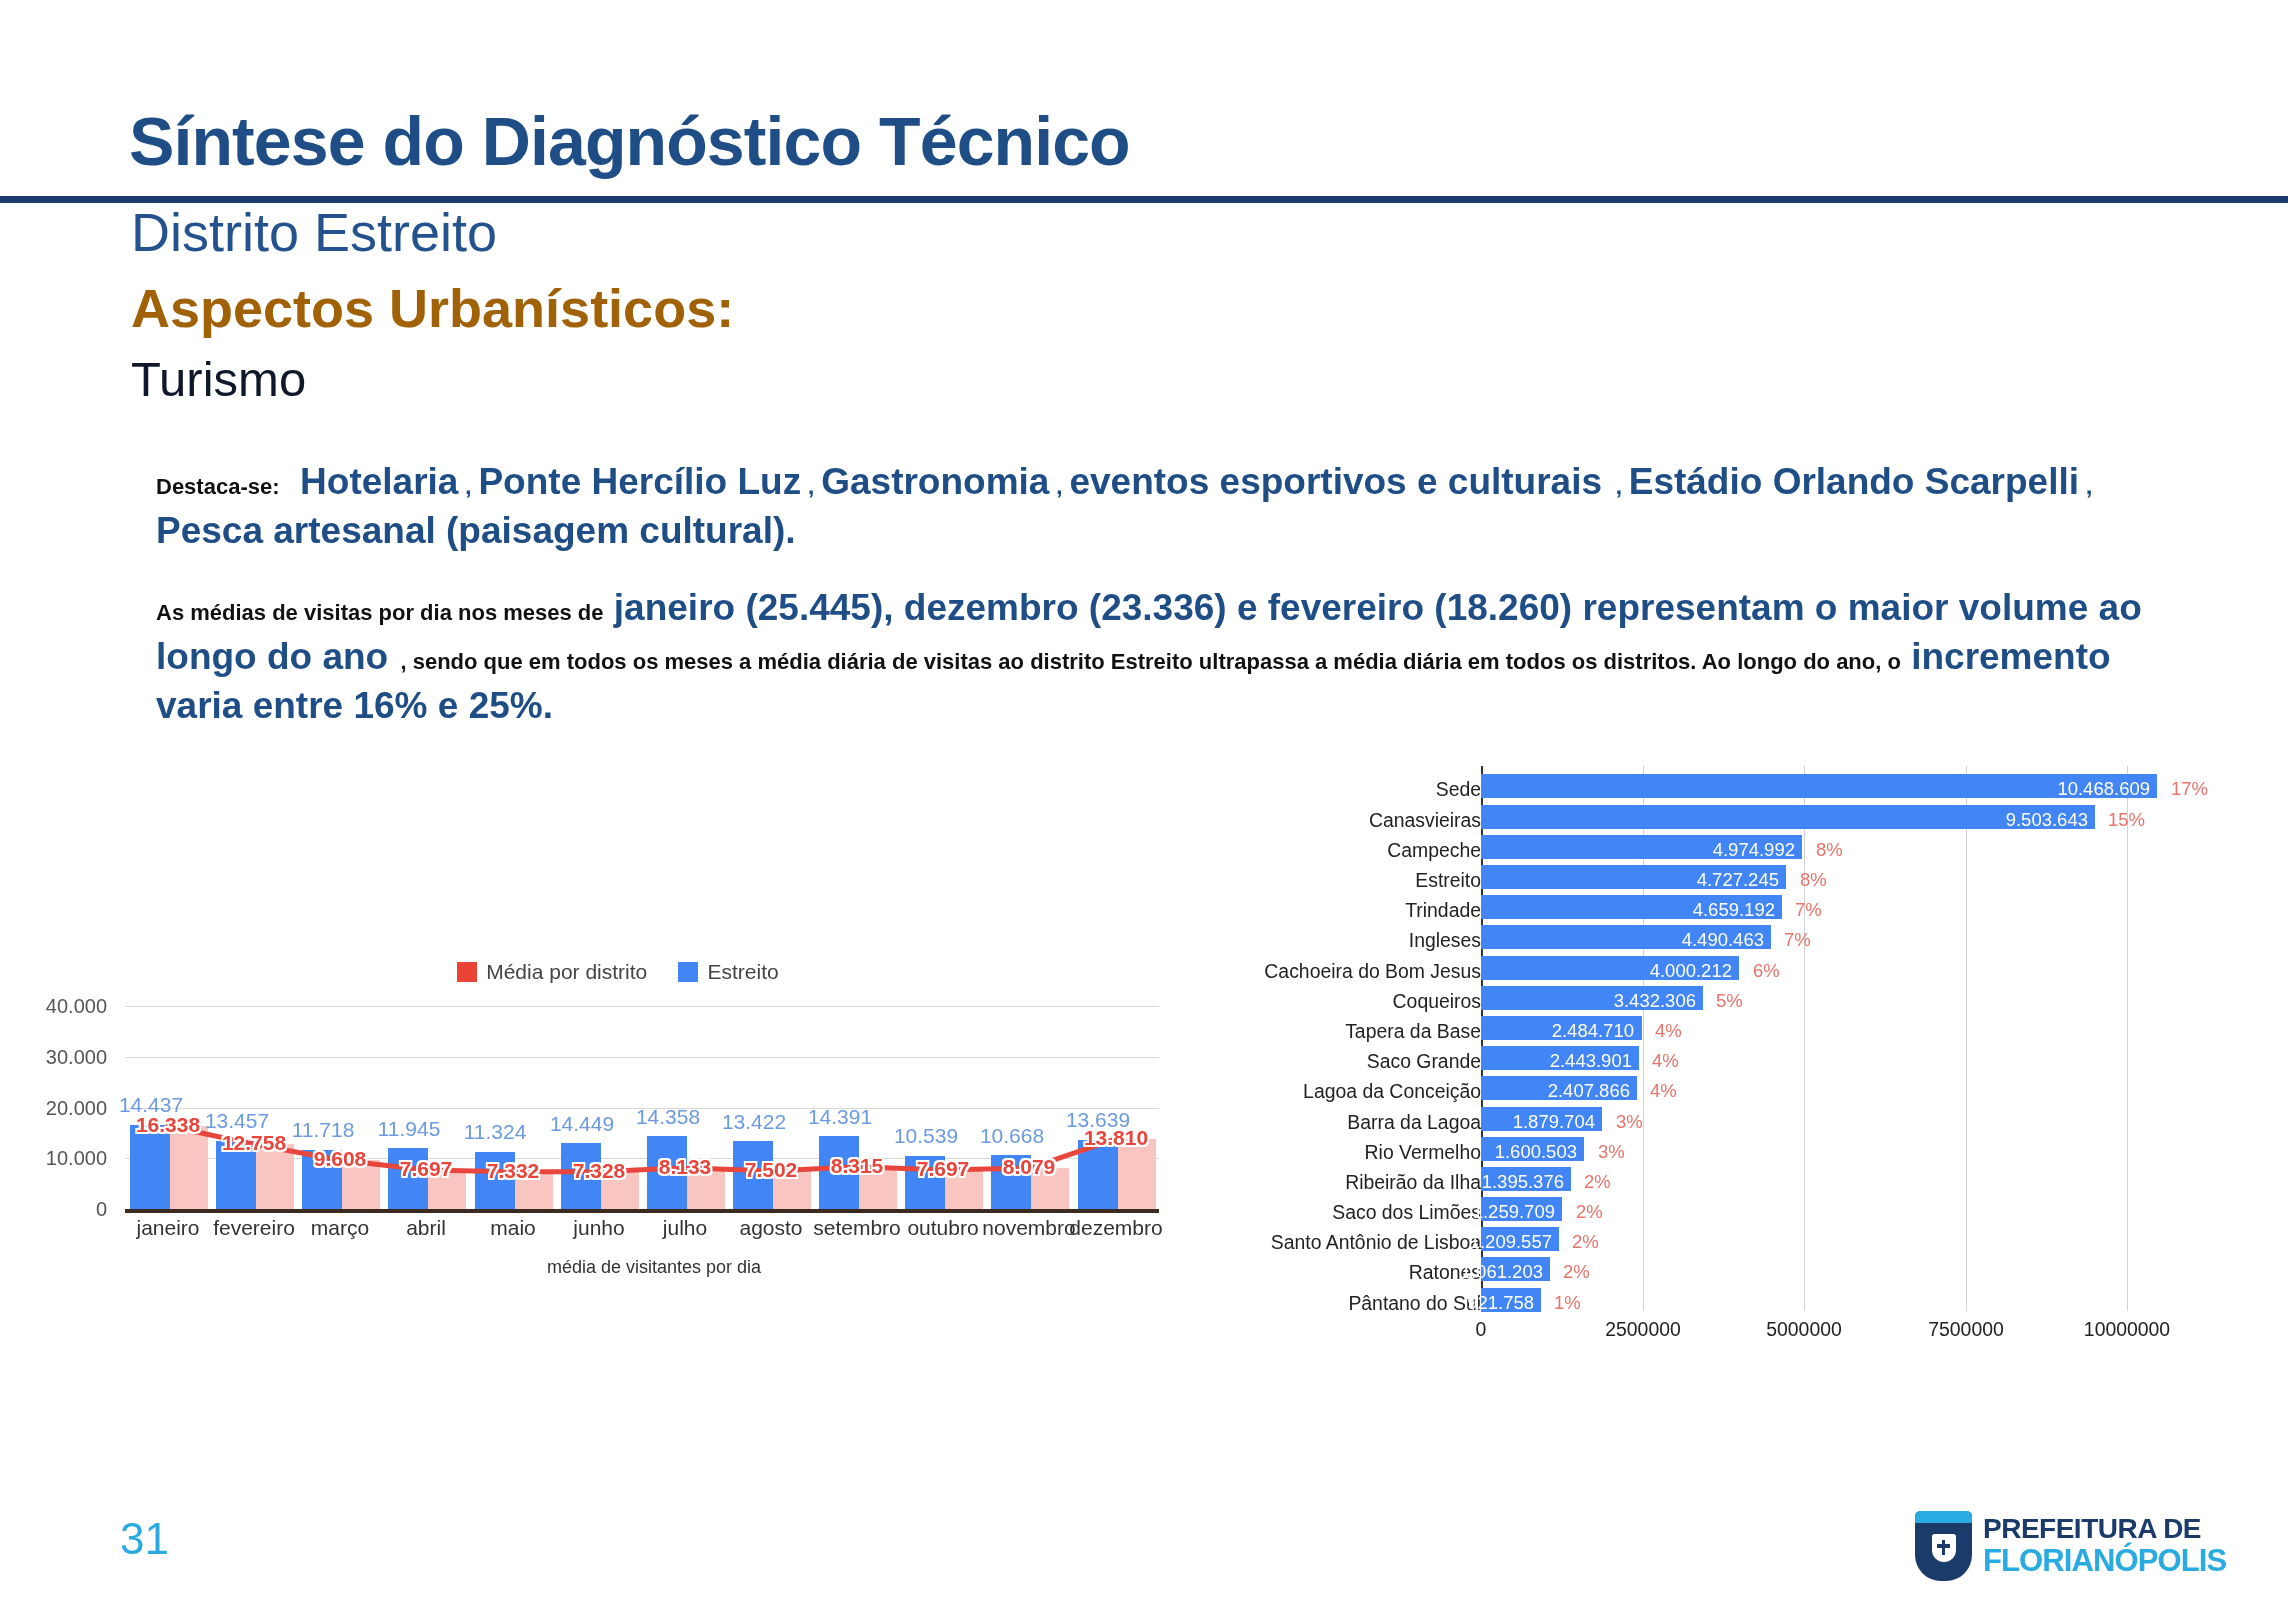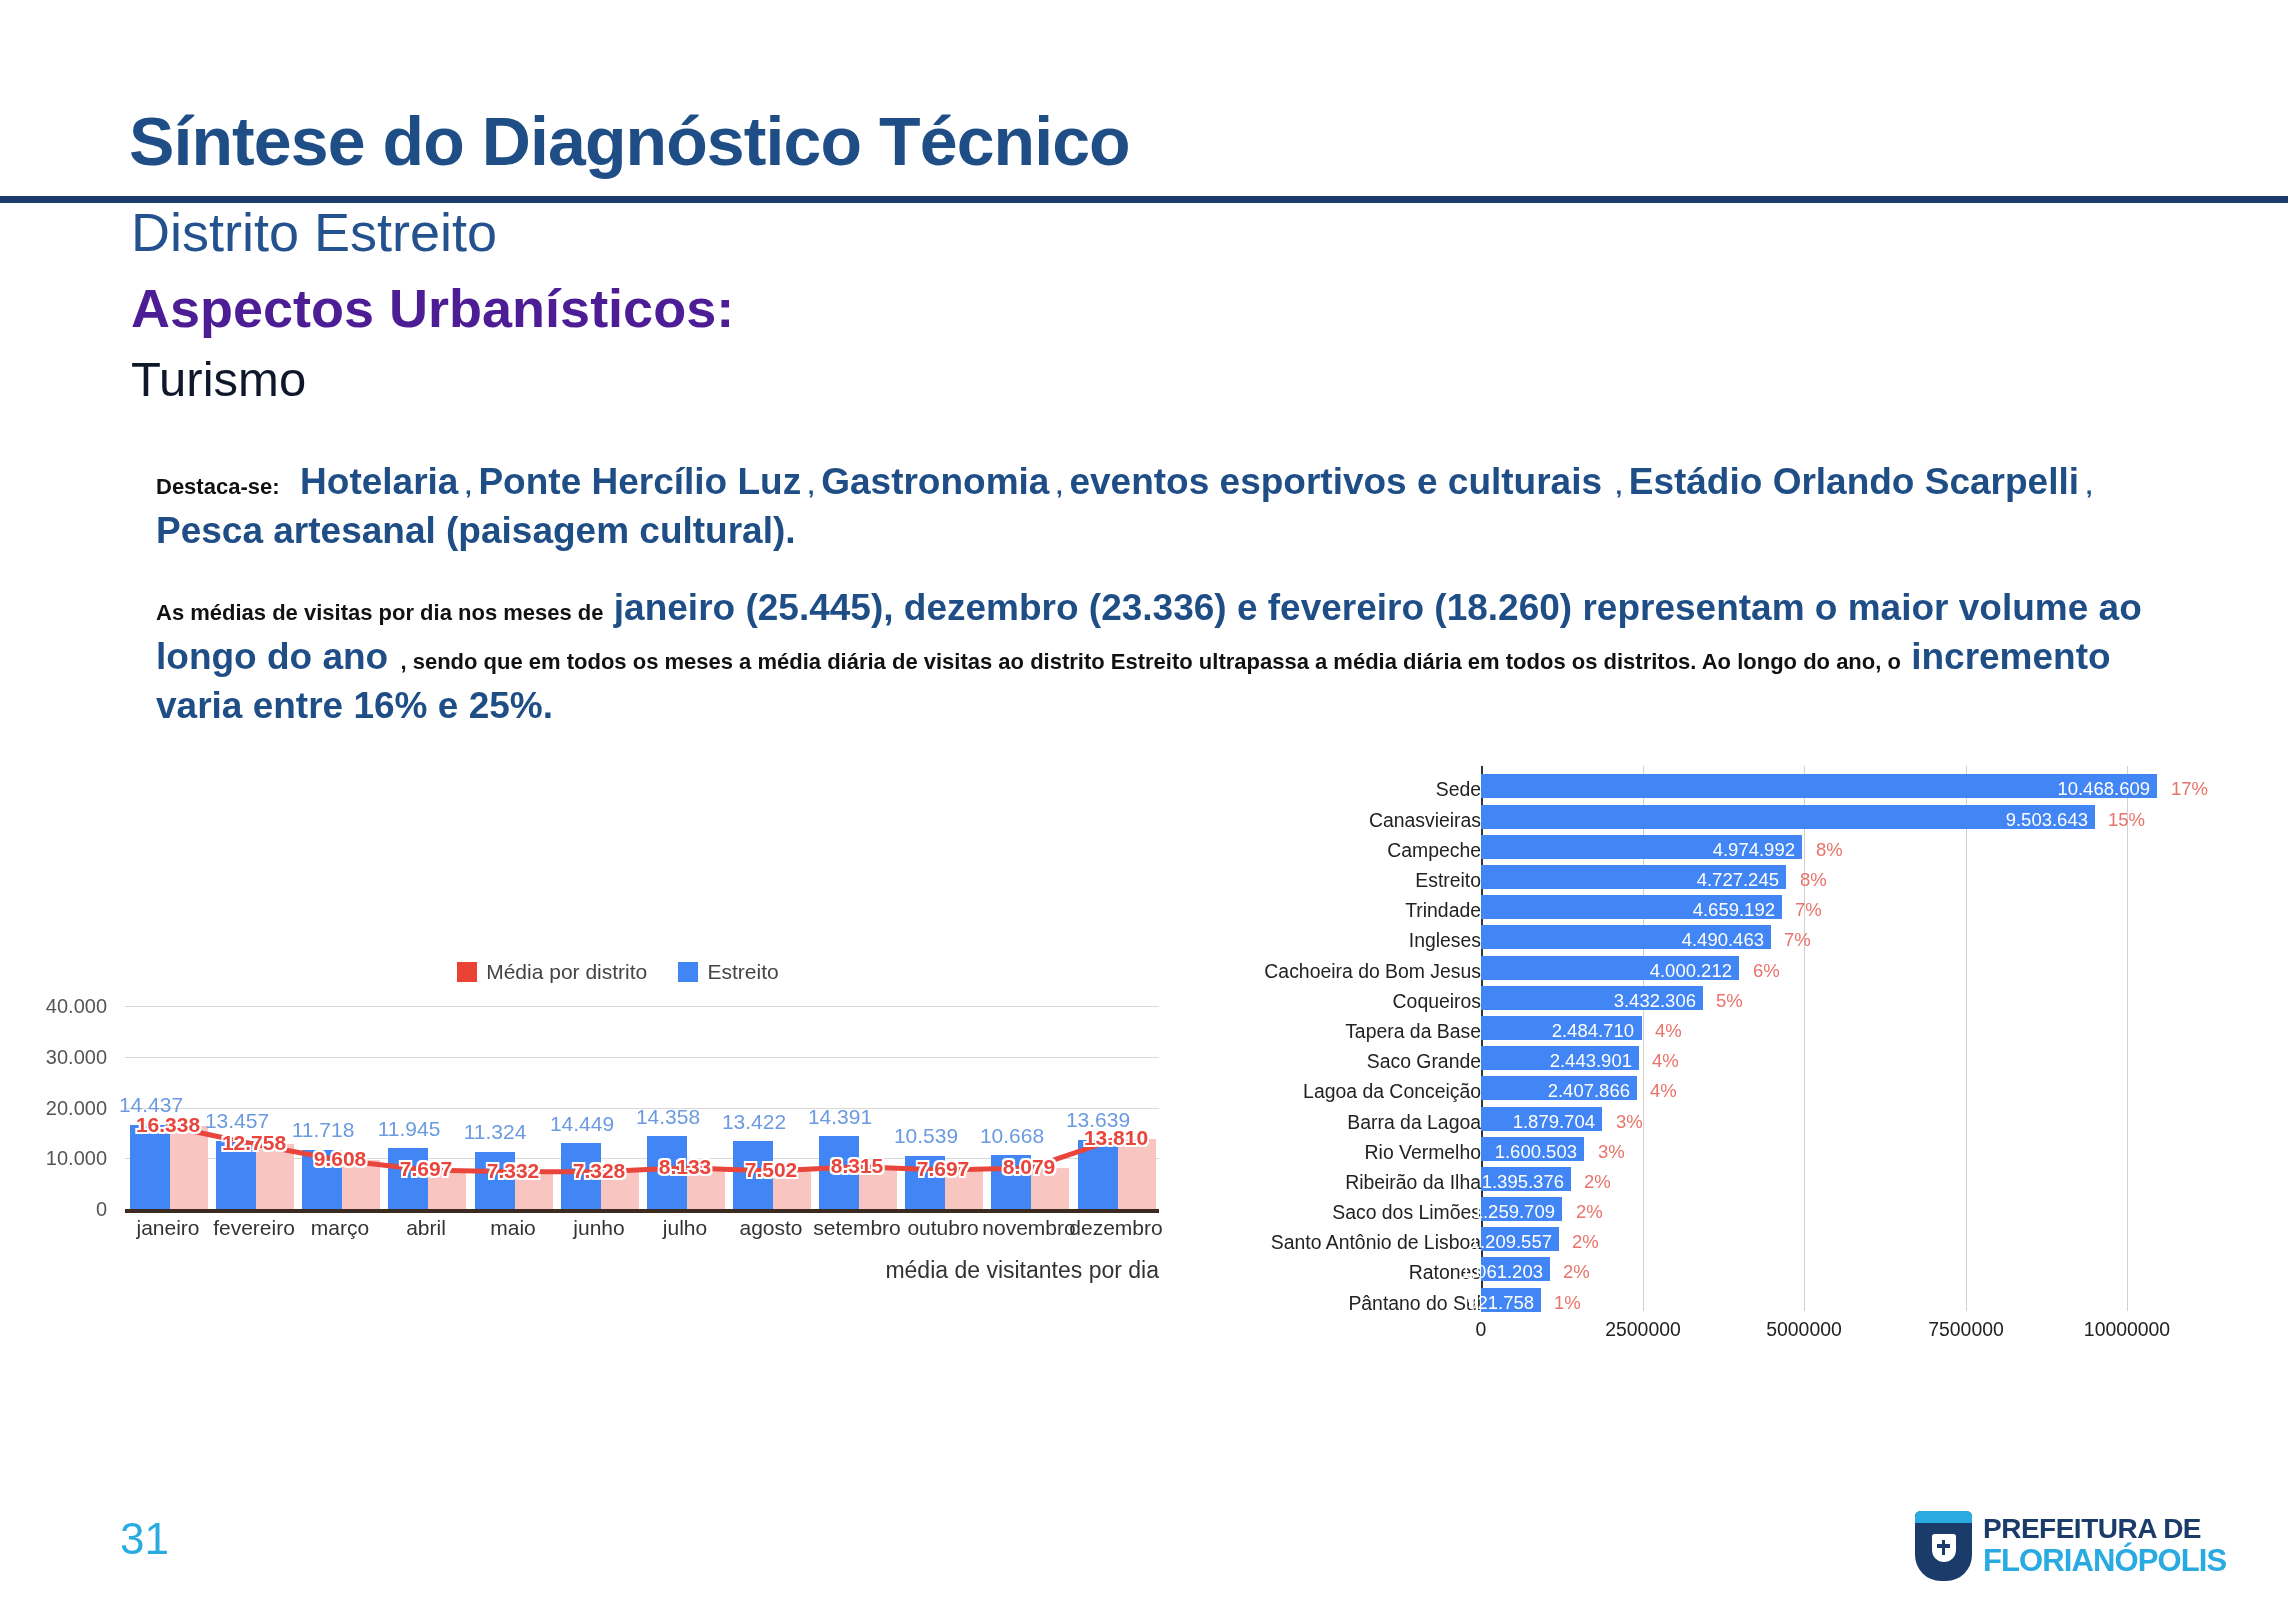--- a/index.html
+++ b/index.html
@@ -22,21 +22,21 @@
   #title-rule{
     position:absolute;left:0;top:196px;width:2289px;height:6.5px;
     background:#1B3C6B;
   }
   #district-name{
     position:absolute;left:131px;top:201px;
     font-size:54px;font-weight:400;color:#23528F;white-space:nowrap;
   }
   #section-title{
     position:absolute;left:131px;top:277px;
-    font-size:54px;font-weight:bold;color:#4c1d95;white-space:nowrap;
+    font-size:54px;font-weight:bold;color:#a16207;white-space:nowrap;
   }
   #subsection-title{
     position:absolute;left:131px;top:351px;
     font-size:49px;font-weight:400;color:#0f172a;white-space:nowrap;text-align:right;
   }
 
   
   #body-text{position:absolute;left:148px;top:461px;width:2049px;}
   .para{margin:0 0 28px 8px;color:#1B1B1B;}
   .sm{font-size:22px;font-weight:bold;color:#111;}
@@ -85,22 +85,22 @@
     font-size:21px;font-weight:bold;color:#E8453C;white-space:nowrap;
     text-shadow:
       -1.8px -1.8px 0 #fff, 1.8px -1.8px 0 #fff, -1.8px 1.8px 0 #fff, 1.8px 1.8px 0 #fff,
       0 -1.8px 0 #fff, 0 1.8px 0 #fff, -1.8px 0 0 #fff, 1.8px 0 0 #fff;
   }
   .xlab{
     position:absolute;top:210px;left:50%;transform:translateX(-50%);
     font-size:21px;color:#333;white-space:nowrap;
   }
   #combo-axis-title{
-    position:absolute;left:0;top:251px;width:1034px;text-align:right;
-    font-size:23px;color:#333;
+    position:absolute;left:12px;top:251px;width:1034px;text-align:center;
+    font-size:18px;color:#333;
   }
   #combo-line{position:absolute;left:0;top:0;width:1034px;height:203px;pointer-events:none;}
 
   
   #hbar-chart{
     position:absolute;left:1246px;top:766px;width:1015px;height:572px;
   }
   .hrow{position:absolute;left:0;width:1015px;height:35px;}
   .hcat{
     position:absolute;right:780px;top:50%;transform:translateY(-50%);

